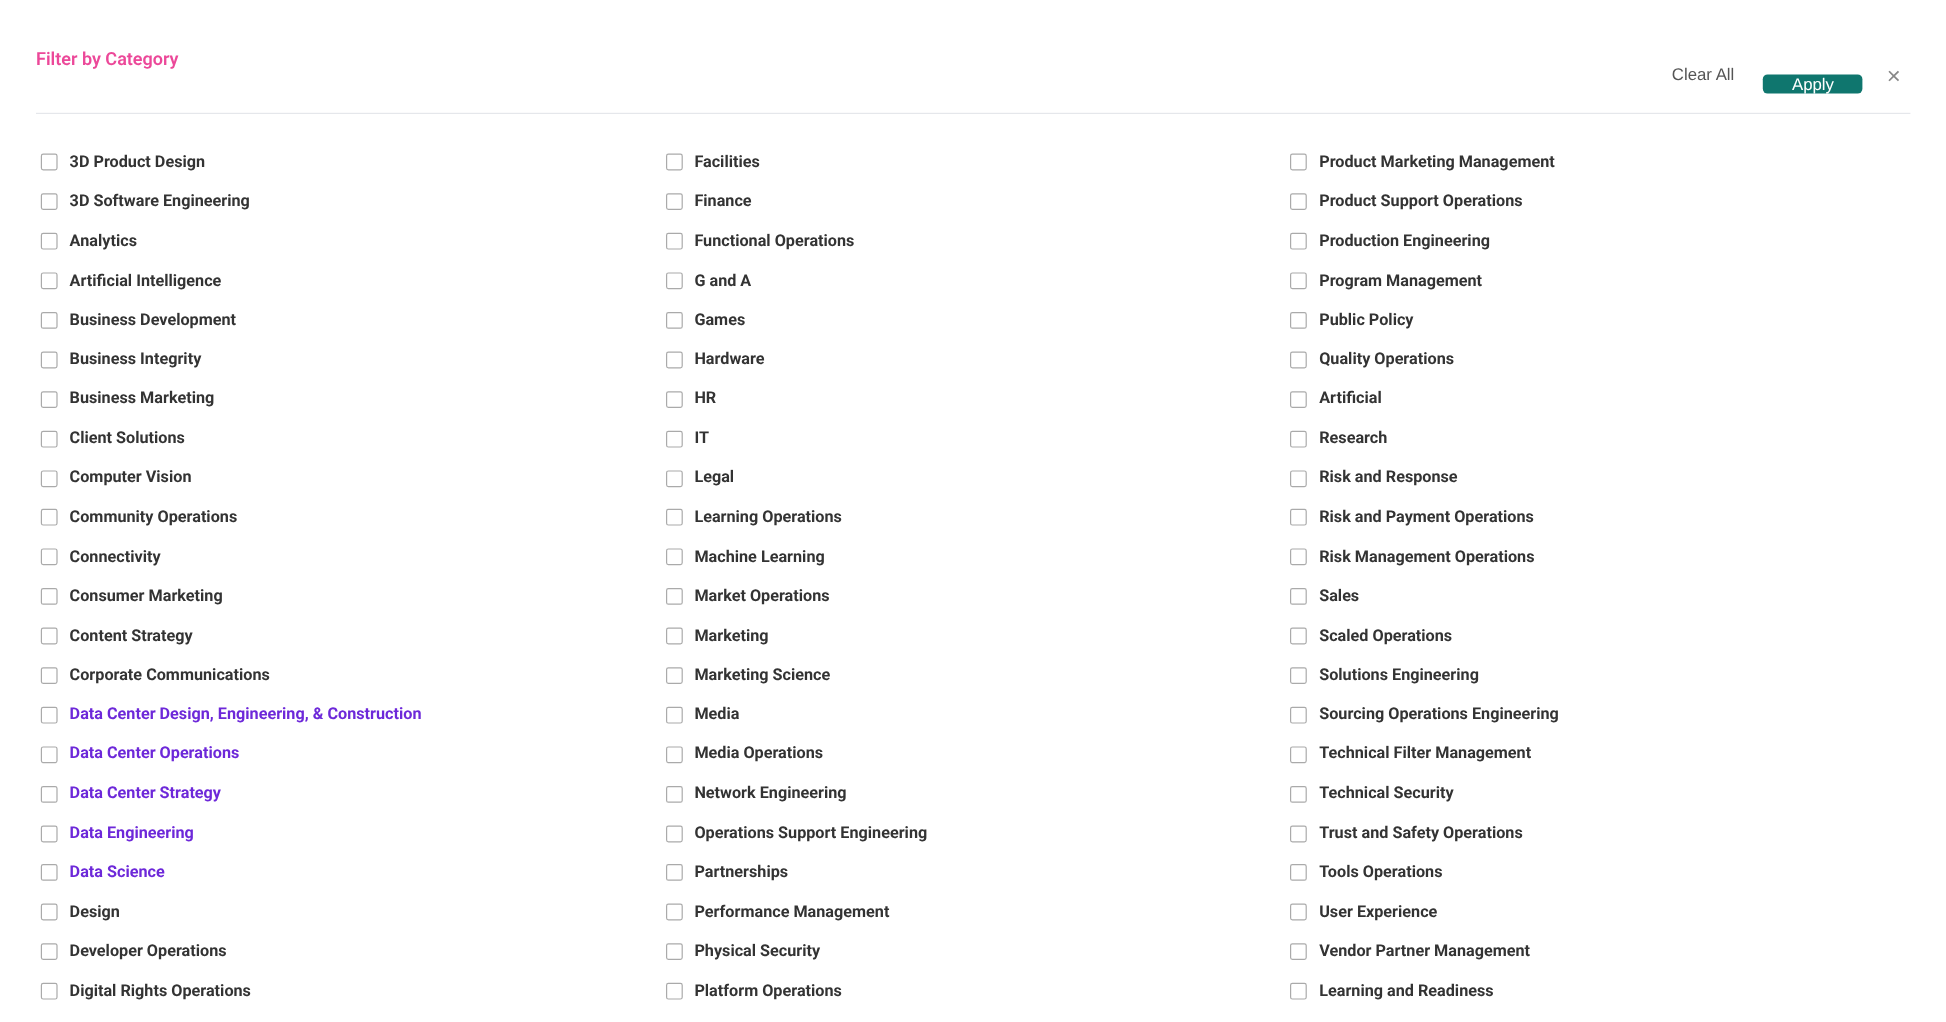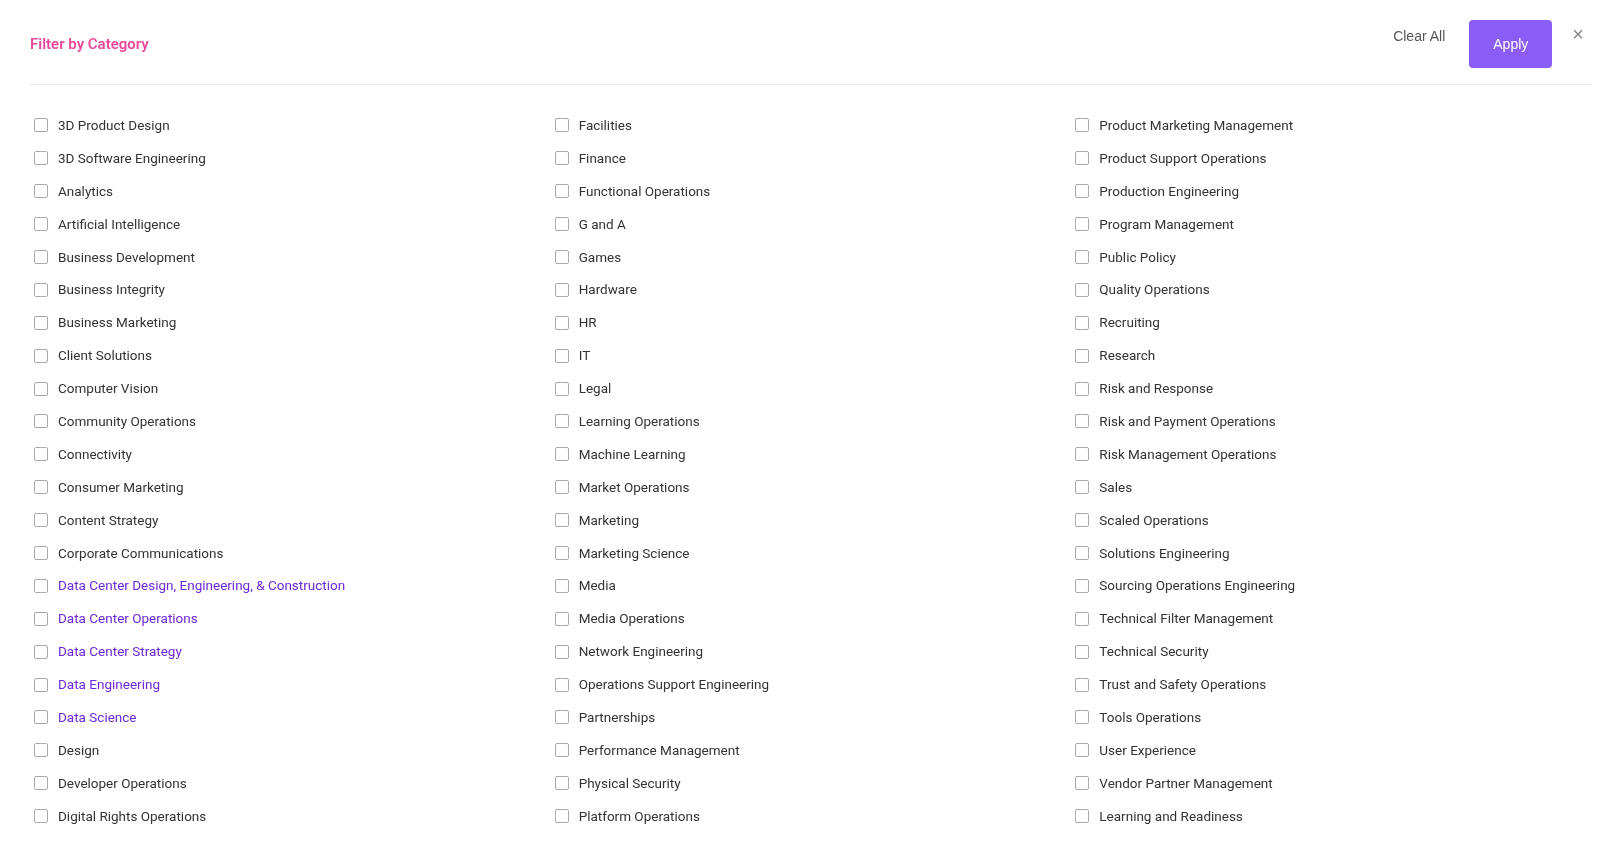--- a/index.html
+++ b/index.html
@@ -28,54 +28,56 @@
       border-bottom: 1px solid #e5e7eb;
       padding-bottom: 16px;
     }
     .modal-title {
       font-size: 15px;
       font-weight: 600;
       color: #ec4899;
     }
     .header-actions {
       display: flex;
-      align-items: flex-start;
+      align-items: flex-end;
       gap: 12px;
+      margin-top: 26px;
     }
     .clear-all-btn {
       background: none;
       border: none;
       color: #555;
       font-size: 14px;
       cursor: pointer;
       padding: 8px 12px;
     }
     .apply-btn {
-      background: #8b5cf6;
+      background: #0f766e;
       color: #fff;
       border: none;
       border-radius: 4px;
-      padding: 16px 24px;
+      padding: 0 24px;
       font-size: 14px;
       font-weight: 500;
       cursor: pointer;
     }
     .close-btn {
       background: none;
       border: none;
       cursor: pointer;
       font-size: 20px;
       color: #888;
       padding: 4px 8px;
       line-height: 1;
     }
     .categories-grid {
       display: grid;
       grid-template-columns: 1fr 1fr 1fr;
       gap: 0;
+      font-weight: bold;
     }
     .category-column {
       display: flex;
       flex-direction: column;
       gap: 0;
     }
     .category-item {
       display: flex;
       align-items: center;
       gap: 10px;
@@ -312,21 +314,21 @@
         <div class="category-item">
           <div class="checkbox"></div>
           <span class="category-label">Public Policy</span>
         </div>
         <div class="category-item">
           <div class="checkbox"></div>
           <span class="category-label">Quality Operations</span>
         </div>
         <div class="category-item">
           <div class="checkbox"></div>
-          <span class="category-label">Recruiting</span>
+          <span class="category-label">Artificial</span>
         </div>
         <div class="category-item">
           <div class="checkbox"></div>
           <span class="category-label">Research</span>
         </div>
         <div class="category-item">
           <div class="checkbox"></div>
           <span class="category-label">Risk and Response</span>
         </div>
         <div class="category-item">

